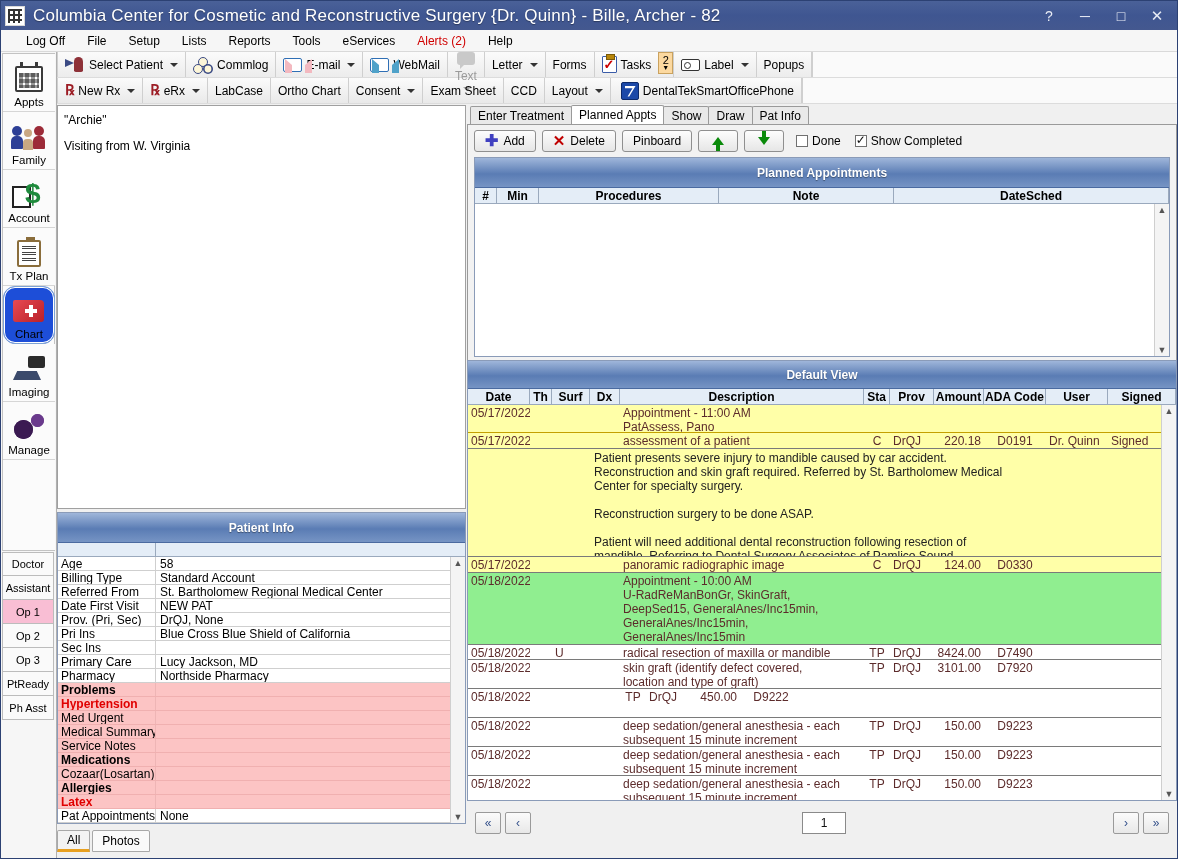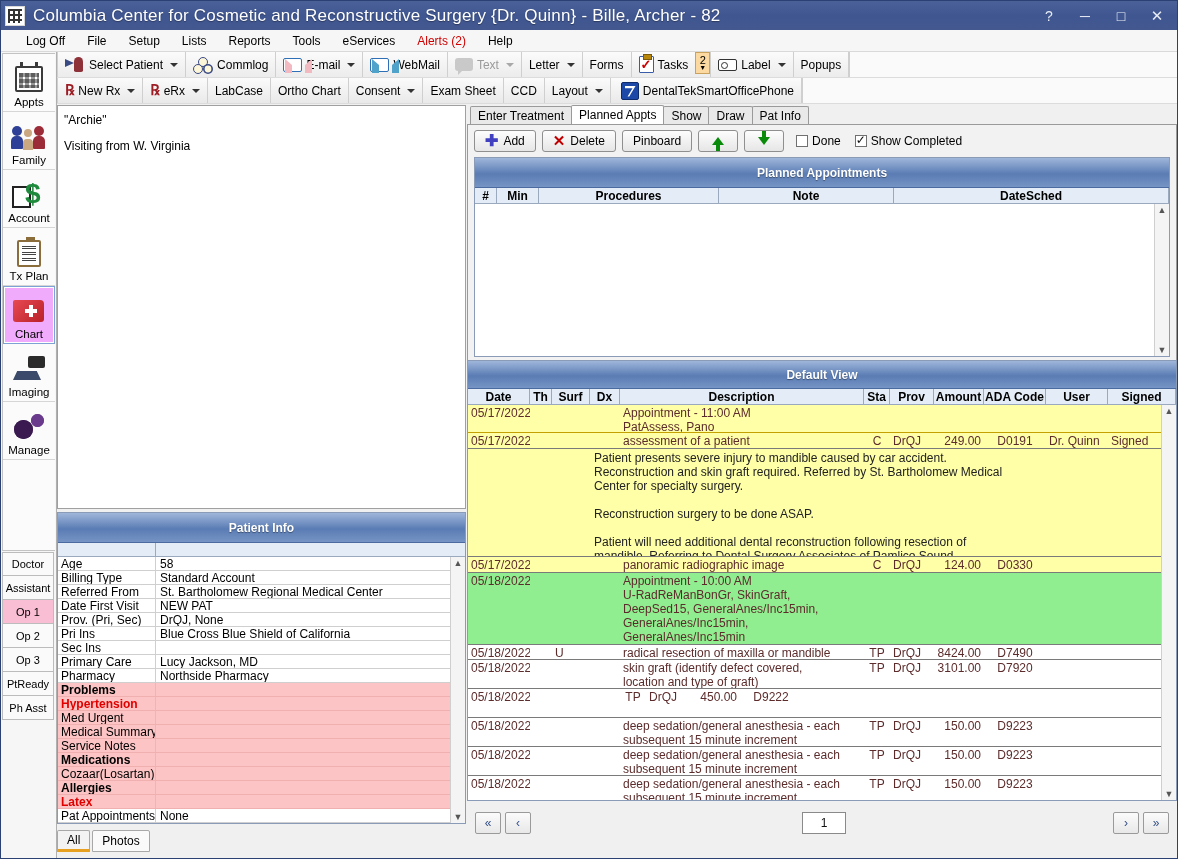--- a/index.html
+++ b/index.html
@@ -85,21 +85,21 @@
   .tbtn {
     display: flex; align-items: center; gap: 4px;
     padding: 0 7px;
     border-right: 1px solid #cfcfcf;
     white-space: nowrap;
     font-size: 12px;
     position: relative;
   }
   .tbtn.first { border-left: 1px solid #cfcfcf; }
   .tbtn.nosep { border-right: none; }
-  .tbtn.disabled { color: #9a9a9a; }
+  .tbtn.disabled { color: #9a9a9a; flex-direction: column; }
   .tb-filler { flex: 1 1 auto; background: #fafafa; border-left: 1px solid #cfcfcf; }
   .caret {
     width: 0; height: 0; margin-left: 3px;
     border-left: 4px solid transparent; border-right: 4px solid transparent;
     border-top: 4px solid #333;
   }
   .caret.dis { border-top-color: #a8a8a8; }
   .ic { display: inline-block; flex: 0 0 auto; }
 
   
@@ -137,23 +137,23 @@
     width: 52px; height: 58px;
     display: flex; flex-direction: column;
     align-items: center; justify-content: flex-end;
     padding-bottom: 3px;
     border-bottom: 1px solid #d6d6d6;
     font-size: 11.5px;
     position: relative;
     background: #fbfbfb;
   }
   .navbtn.sel {
-    background: #f0abfc;
+    background: #1d4ed8;
     border: 1px solid #7da2d4;
-    border-radius: 0;
+    border-radius: 12px;
     box-shadow: inset 0 0 0 1px #fff;
   }
   .navbtn .glyph { height: 32px; display:flex; align-items:center; justify-content:center; margin-bottom:1px; }
   .navbtn.blank { height: 90px; border-bottom: none; }
 
   .ic-appts{width:28px;height:26px;background:#fff;border:2px solid #3a3a3a;border-radius:2px;position:relative;}
   .ic-appts::before{content:"";position:absolute;left:3px;top:-6px;width:3px;height:6px;background:#3a3a3a;box-shadow:15px 0 0 #3a3a3a;}
   .ic-appts::after{content:"";position:absolute;left:2px;top:5px;right:2px;bottom:2px;background:
      repeating-linear-gradient(to right,#9a9a9a 0 4px,#fff 4px 6px),
      repeating-linear-gradient(to bottom,#9a9a9a 0 4px,#fff 4px 6px);
@@ -740,21 +740,21 @@
           </div>
 
           <div class="drow yellow" style="height:16px">
             <div class="dcell" style="width:62px">05/17/2022</div>
             <div class="dcell" style="width:22px"></div>
             <div class="dcell" style="width:38px"></div>
             <div class="dcell" style="width:30px"></div>
             <div class="dcell" style="width:244px">assessment of a patient</div>
             <div class="dcell ctr" style="width:26px">C</div>
             <div class="dcell" style="width:44px">DrQJ</div>
-            <div class="dcell rt" style="width:50px">249.00</div>
+            <div class="dcell rt" style="width:50px">220.18</div>
             <div class="dcell ctr" style="width:62px">D0191</div>
             <div class="dcell" style="width:62px">Dr. Quinn</div>
             <div class="dcell" style="flex:1">Signed</div>
           </div>
 
           <div class="drow yellow" style="height:108px">
             <div class="dcell" style="width:62px"></div>
             <div class="dcell" style="width:22px"></div>
             <div class="dcell" style="width:38px"></div>
             <div class="dcell note" style="flex:1;color:#222;padding-top:2px">Patient presents severe injury to mandible caused by car accident.

